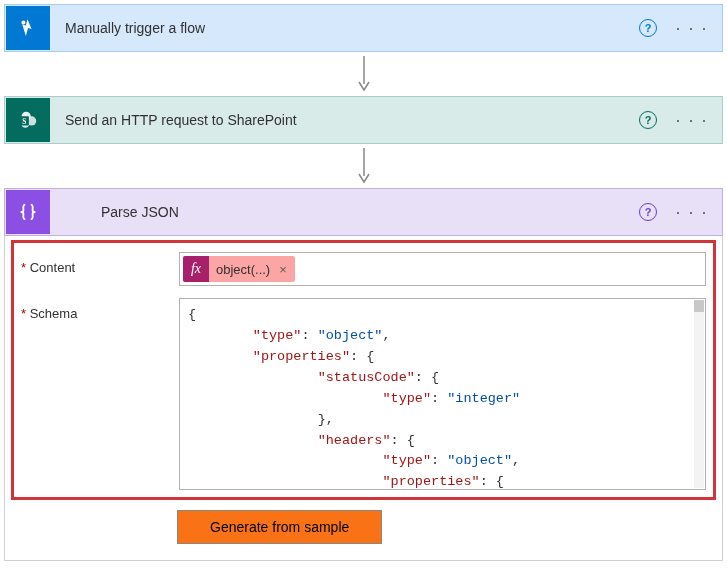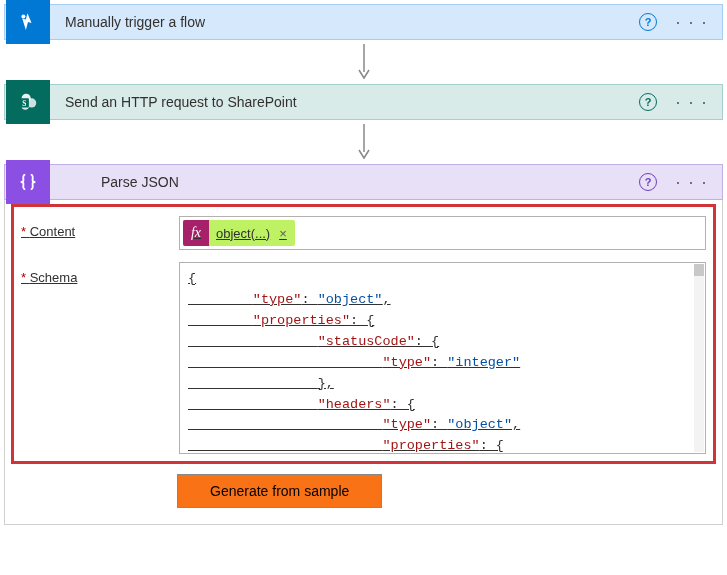--- a/index.html
+++ b/index.html
@@ -1,44 +1,44 @@
 <!DOCTYPE html>
 <html><head>
 <meta charset="utf-8">
 <style>
   * { box-sizing: border-box; margin: 0; padding: 0; }
   body { font-family: "Segoe UI", -apple-system, sans-serif; font-size: 14px; color: #323130; background: #fff; padding: 4px; }
   .canvas { width: 719px; margin: 0 auto; }
-  .action-card { display: flex; align-items: center; height: 36px; border: 1px solid; cursor: pointer; }
+  .action-card { display: flex; align-items: center; height: 48px; border: 1px solid; cursor: pointer; }
   .action-icon { width: 44px; height: 44px; display: flex; align-items: center; justify-content: center; color: #fff; flex-shrink: 0; margin: 1px; }
   .action-title { flex: 1; padding: 0 14px; font-size: 14px; }
   .action-right { display: flex; align-items: center; gap: 18px; padding-right: 14px; }
   .help-icon { width: 18px; height: 18px; border: 1.5px solid; border-radius: 50%; display: flex; align-items: center; justify-content: center; font-size: 11px; font-weight: 600; cursor: pointer; }
   .more-icon { font-size: 18px; letter-spacing: 1px; cursor: pointer; color: #605e5c; }
   
   .card-trigger { background: #d6e8fb; border-color: #a6cdf3; }
   .card-trigger .action-icon { background: #0078d4; }
   .card-trigger .help-icon { color: #0078d4; border-color: #0078d4; }
   
   .card-sharepoint { background: #d9ebe9; border-color: #a3d0cc; }
   .card-sharepoint .action-icon { background: #036c5f; }
   .card-sharepoint .help-icon { color: #036c5f; border-color: #036c5f; }
   
   .card-parsejson { background: #e8e0f7; border-color: #c2b0e5; gap: 36px; }
   .card-parsejson .action-icon { background: #8c4fe4; }
   .card-parsejson .help-icon { color: #6b3fc0; border-color: #6b3fc0; }
   
   .connector { display: flex; justify-content: center; padding: 4px 0; }
   .expanded-body { border: 1px solid #d0d0d0; border-top: none; padding: 12px 14px 16px 14px; }
-  .field-row { display: flex; margin-bottom: 12px; text-decoration: underline; }
+  .field-row { display: flex; margin-bottom: 12px; }
   .field-label { width: 158px; font-size: 13px; padding-top: 8px; }
   .asterisk { color: #a80000; }
   .field-control { flex: 1; }
   .token-box { border: 1px solid #b3b0ad; min-height: 34px; padding: 3px 3px; display: flex; align-items: center; }
-  .token { display: inline-flex; align-items: center; background: #bef264; border-radius: 2px; height: 26px; font-size: 13px; }
+  .token { display: inline-flex; align-items: center; background: #fca5a5; border-radius: 2px; height: 26px; font-size: 13px; }
   .token-fx { background: #a6206a; color: #fff; width: 26px; height: 26px; display: flex; align-items: center; justify-content: center; font-style: italic; font-family: Georgia, serif; font-size: 14px; border-top-left-radius: 2px; border-bottom-left-radius: 2px; }
   .token-text { padding: 0 7px; }
   .token-x { padding: 0 8px 0 2px; cursor: pointer; color: #5b5b5b; }
   .schema-box { border: 1px solid #b3b0ad; height: 192px; padding: 6px 8px; font-family: Consolas, "Courier New", monospace; font-size: 13.5px; line-height: 1.55; overflow: hidden; position: relative; white-space: pre; background: #fff;}
   .schema-box::-webkit-scrollbar { width: 10px; }
   .tok-brace { color: #333; }
   .tok-key { color: #a31515; }
   .tok-punc { color: #333; }
   .tok-val-str { color: #0451a5; }
   .btn-row { padding-left: 158px; margin-top: 12px; }

